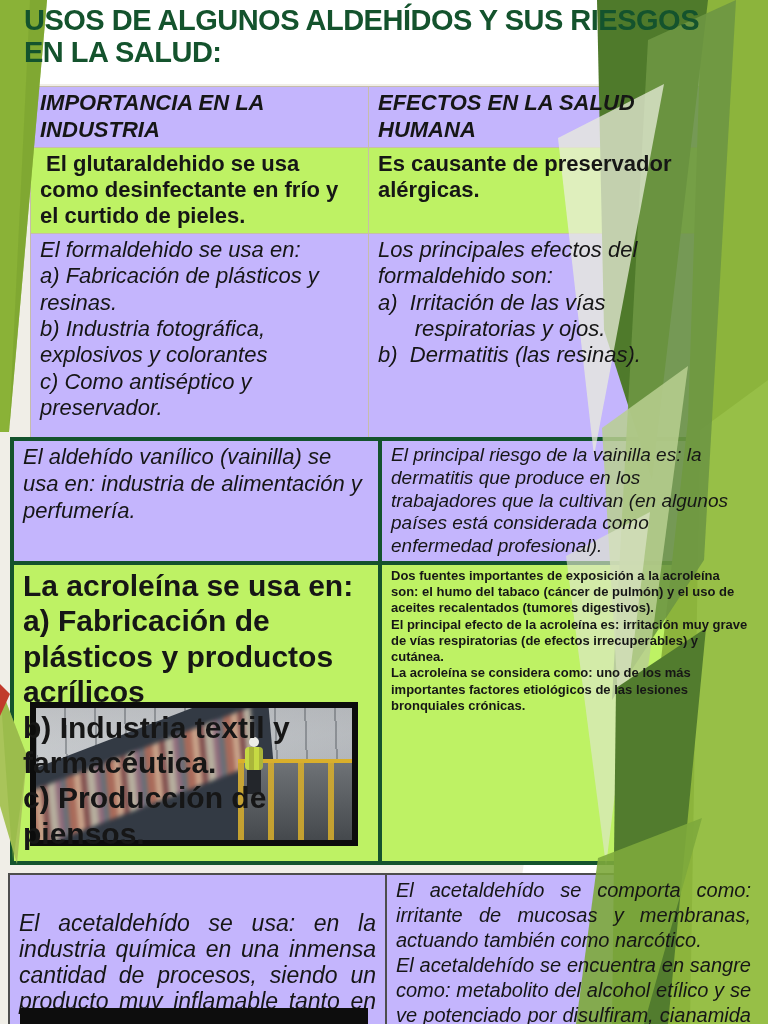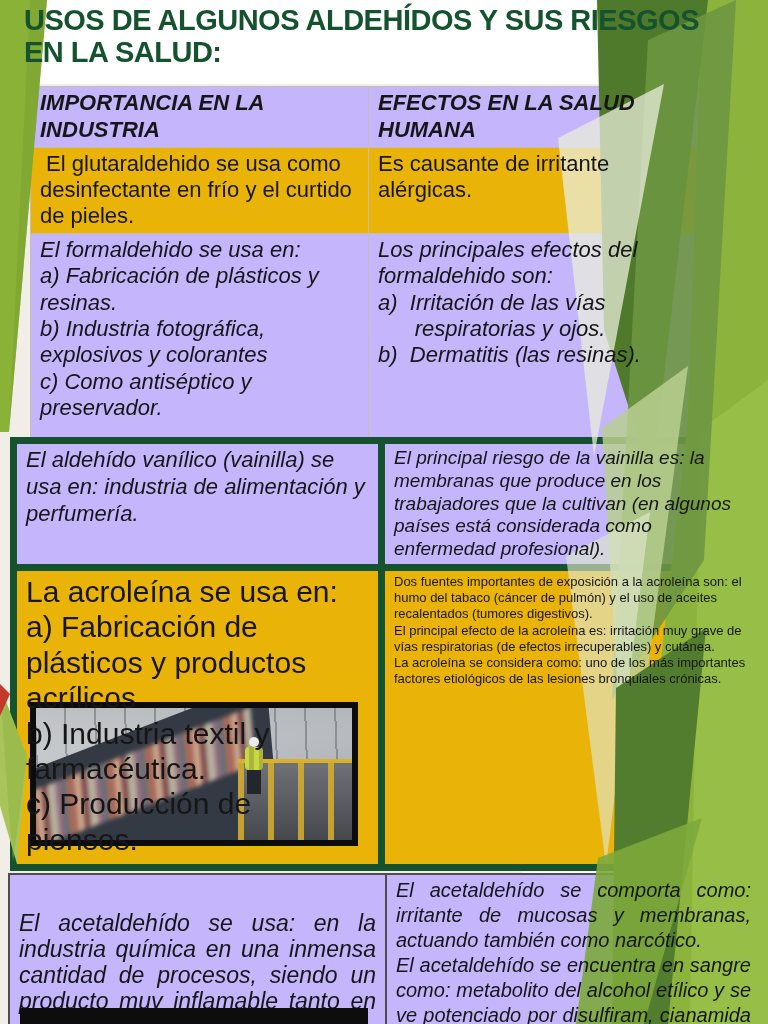--- a/index.html
+++ b/index.html
@@ -14,25 +14,25 @@
 
   .title{
     position:absolute;left:24px;top:4px;width:716px;z-index:8;
     text-align:left;font-size:29px;font-weight:bold;letter-spacing:-0.5px;
     line-height:1.12;color:#14532d;
   }
 
   table.t{border-collapse:collapse;table-layout:fixed;position:absolute;}
   table.t td,table.t th{vertical-align:top;padding:3px 9px;box-sizing:border-box;}
   table.t1 td,table.t1 th{border:1px solid #c6bdaa;}
-  table.t2 td{border:7px solid #14532d;margin-top:16px;}
+  table.t2 td{border:4px solid #14532d;margin-top:16px;}
   table.t3 td{border:2px solid #4d4d4d;}
 
   .rowWhite{background:#c4b5fd;font-style:italic;}
-  .rowBeige{background:#eab308;}
+  .rowBeige{background:#bef264;font-weight:bold;}
 
   .ct{position:relative;z-index:8;white-space:pre-line;}
   .hd{font-size:22px;font-weight:bold;line-height:1.22;text-align:left;}
 
   .t1{left:30px;top:86px;width:682px;}
   .t1 .body{font-size:22px;line-height:1.2;}
 
   .t2{left:10px;top:437px;width:748px;}
   .t2 .big{font-size:22px;line-height:1.22;}
   .t2 .med{font-size:19px;line-height:1.2;}
@@ -95,21 +95,21 @@
           </th>
       <th>
             <div class="ct hd">EFECTOS EN LA SALUD HUMANA</div>
           </th>
     </tr>
     <tr style="height:83px" class="rowBeige">
       <td>
             <div class="ct body">&nbsp;El glutaraldehido se usa como desinfectante en frío y el curtido de pieles.</div>
           </td>
       <td>
-            <div class="ct body">Es causante de irritante alérgicas.</div>
+            <div class="ct body">Es causante de preservador alérgicas.</div>
           </td>
     </tr>
     <tr style="height:244px" class="rowWhite">
       <td>
             <div class="ct body">El formaldehido se usa en:
 a) Fabricación de plásticos y resinas.
 b) Industria fotográfica, explosivos y colorantes
 c) Como antiséptico y preservador.</div>
           </td>
       <td>
@@ -126,21 +126,21 @@
     <colgroup>
         <col style="width:368px">
         <col style="width:380px">
       </colgroup>
     <tbody>
         <tr style="height:115px" class="rowWhite">
       <td>
             <div class="ct big">El aldehído vanílico (vainilla) se usa en: industria de alimentación y perfumería.</div>
           </td>
       <td>
-            <div class="ct med">El principal riesgo de la vainilla es: la membranas que produce en los trabajadores que la cultivan (en algunos países está considerada como enfermedad profesional).</div>
+            <div class="ct med">El principal riesgo de la vainilla es: la dermatitis que produce en los trabajadores que la cultivan (en algunos países está considerada como enfermedad profesional).</div>
           </td>
     </tr>
     <tr style="height:300px" class="rowBeige">
       <td>
             <div class="ct list">La acroleína se usa en:
 a) Fabricación de plásticos y productos acrílicos
 b) Industria textil y farmacéutica.
 c) Producción de piensos.</div>
           </td>
       <td>

